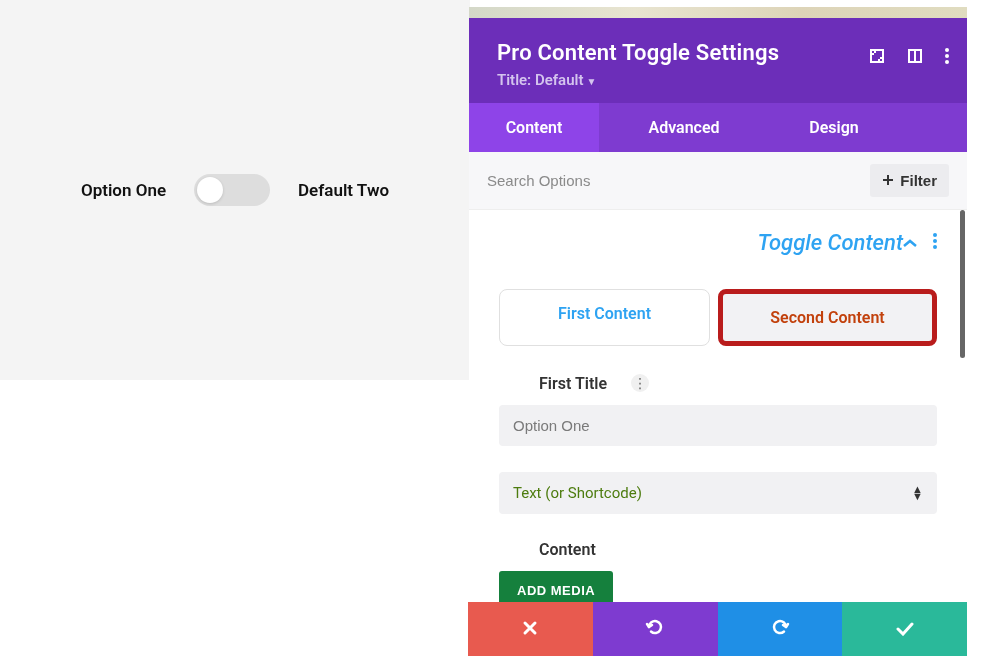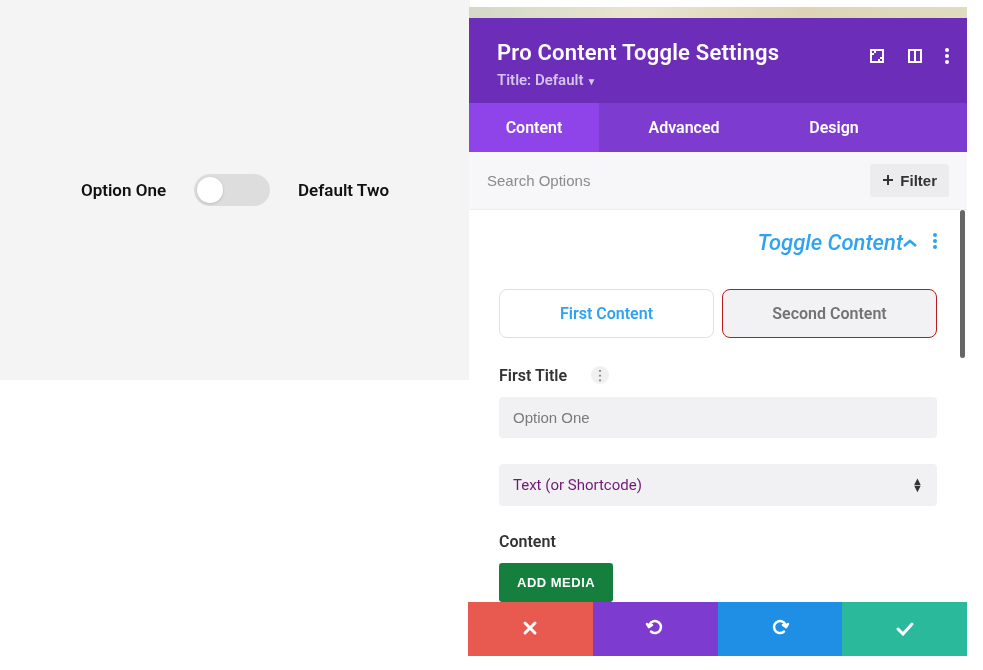--- a/index.html
+++ b/index.html
@@ -210,32 +210,33 @@
       font-weight: 600;
       border-radius: 8px;
       cursor: pointer;
     }
     .content-tab.active {
       color: #2ea3f2;
       background: #fff;
       border: 1px solid #e0e0e0;
     }
     .content-tab.inactive {
-      color: #737373;
+      color: #c2410c;
       background: #f2f2f4;
-      border: 1px solid #b91c1c;
+      border: 5px solid #b91c1c;
     }
     .field {
       margin-bottom: 26px;
     }
     .field-label-row {
       display: flex;
       align-items: flex-start;
       gap: 24px;
       margin-bottom: 12px;
+      margin-left: 40px;
     }
     .field-label {
       font-size: 16px;
       font-weight: 600;
       color: #333;
     }
     .field-help {
       width: 18px;
       height: 18px;
       border-radius: 50%;
@@ -260,21 +261,21 @@
     .select-wrap {
       position: relative;
       width: 100%;
     }
     .select-input {
       width: 100%;
       background: #f1f1f3;
       border: none;
       padding: 12px 14px;
       font-size: 15px;
-      color: #701a75;
+      color: #4d7c0f;
       border-radius: 4px;
       outline: none;
       appearance: none;
       cursor: pointer;
     }
     .select-arrows {
       position: absolute;
       right: 14px;
       top: 50%;
       transform: translateY(-50%);

